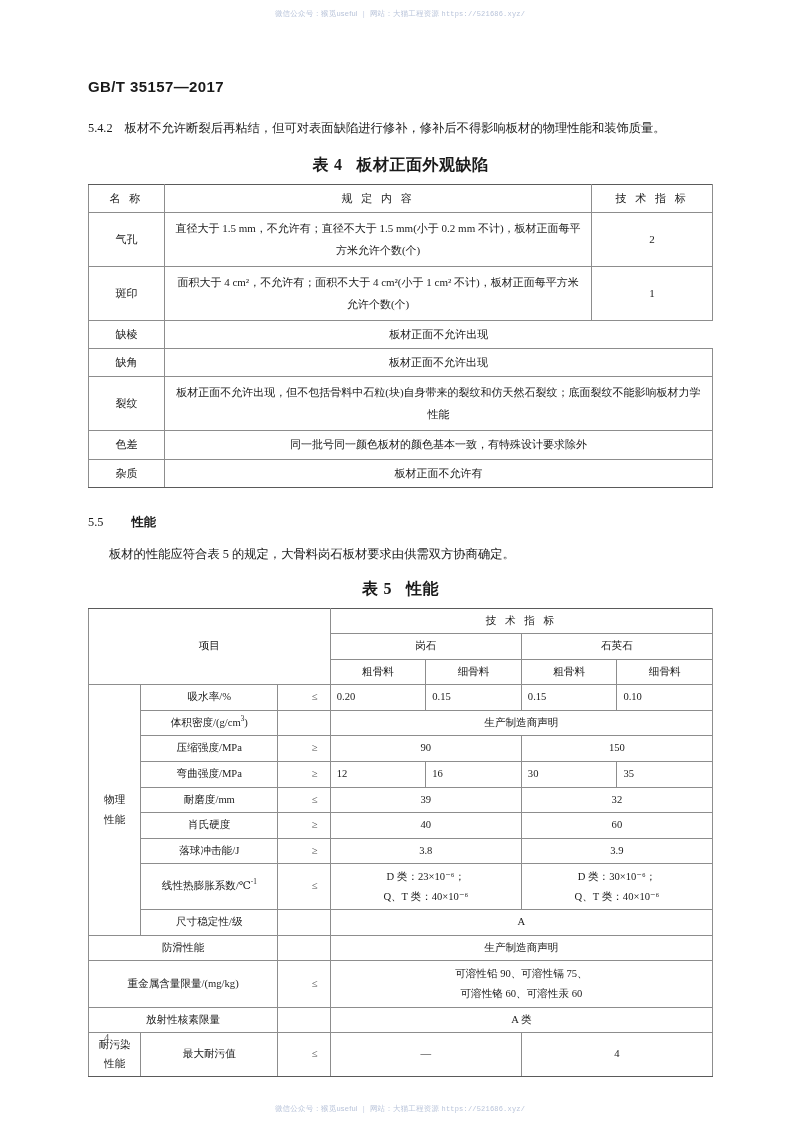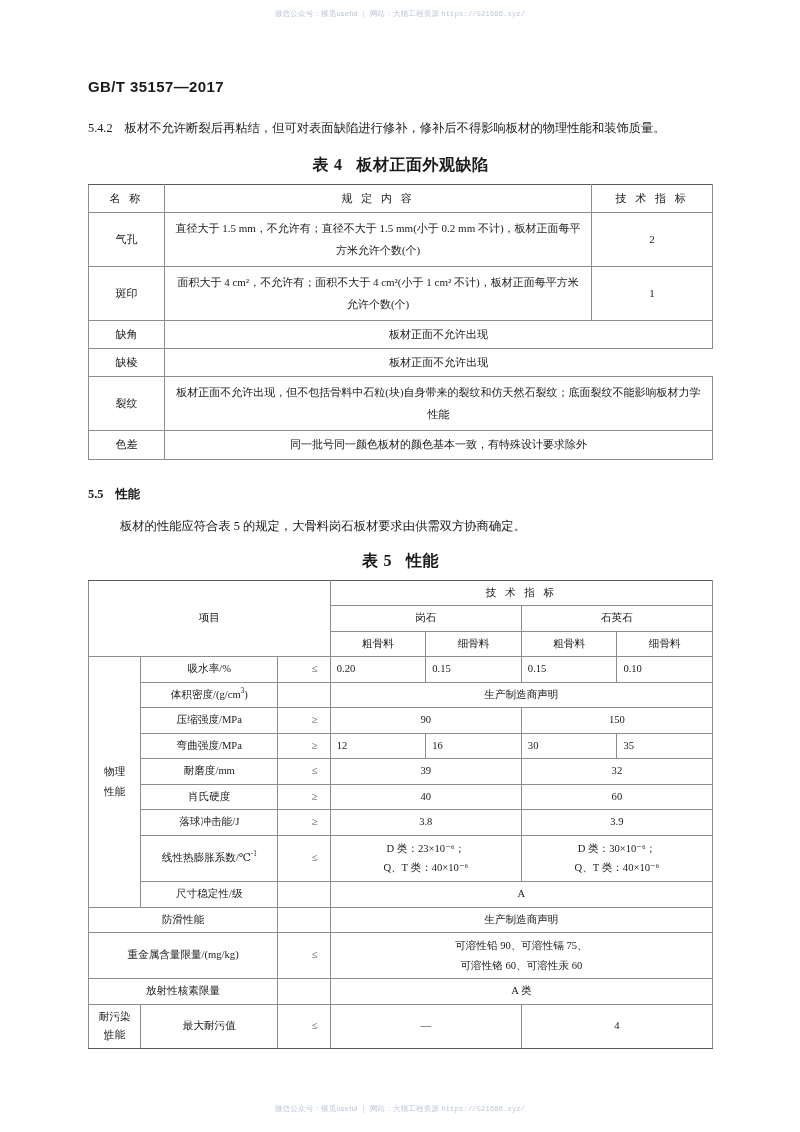--- a/index.html
+++ b/index.html
@@ -55,26 +55,26 @@
     margin-bottom: 14px;
   }
   .clause .num { font-family: "Liberation Serif", serif; margin-right: 12px; }
 
   .sec-head {
     font-size: 12.3px;
     font-weight: bold;
     margin-top: 26px;
     margin-bottom: 12px;
   }
-  .sec-head .num { margin-right: 12px; font-weight: bold; }
+  .sec-head .num { margin-right: 28px; font-weight: normal; }
 
   .para {
     font-size: 12.3px;
     line-height: 1.95;
-    margin-left: 32px;
+    margin-left: 21px;
     margin-bottom: 12px;
   }
 
   .table-caption {
     text-align: center;
     font-weight: bold;
     font-size: 16px;
     margin: 10px 0 8px 0;
     letter-spacing: 0.5px;
   }
@@ -163,34 +163,38 @@
           <td class="c tall">气孔</td>
           <td class="l tall wrapcell">直径大于 1.5 mm，不允许有；直径不大于 1.5 mm(小于 0.2 mm 不计)，板材正面每平方米允许个数(个)</td>
           <td class="c tall nm">2</td>
         </tr>
         <tr>
           <td class="c tall">斑印</td>
           <td class="l tall wrapcell">面积大于 4 cm²，不允许有；面积不大于 4 cm²(小于 1 cm² 不计)，板材正面每平方米允许个数(个)</td>
           <td class="c tall nm">1</td>
         </tr>
         <tr>
+          <td class="c">缺棱</td>
+          <td class="l noborder-right" colspan="2">板材正面不允许出现</td>
+        </tr>
+        <tr>
           <td class="c">缺角</td>
           <td class="l" colspan="2">板材正面不允许出现</td>
         </tr>
         <tr>
-          <td class="c">缺棱</td>
-          <td class="l noborder-right" colspan="2">板材正面不允许出现</td>
-        </tr>
-        <tr>
           <td class="c tall">裂纹</td>
           <td class="l tall wrapcell" colspan="2">板材正面不允许出现，但不包括骨料中石粒(块)自身带来的裂纹和仿天然石裂纹；底面裂纹不能影响板材力学性能</td>
         </tr>
         <tr>
           <td class="c">色差</td>
           <td class="l" colspan="2">同一批号同一颜色板材的颜色基本一致，有特殊设计要求除外</td>
+        </tr>
+        <tr>
+          <td class="c outer-bot">杂质</td>
+          <td class="l outer-bot" colspan="2">板材正面不允许有</td>
         </tr>
       </tbody>
     </table>
 
     <div class="sec-head">
       <span class="num">5.5</span><span>性能</span>
     </div>
     <div class="para">板材的性能应符合表 5 的规定，大骨料岗石板材要求由供需双方协商确定。</div>
 
     <div class="table-caption">

